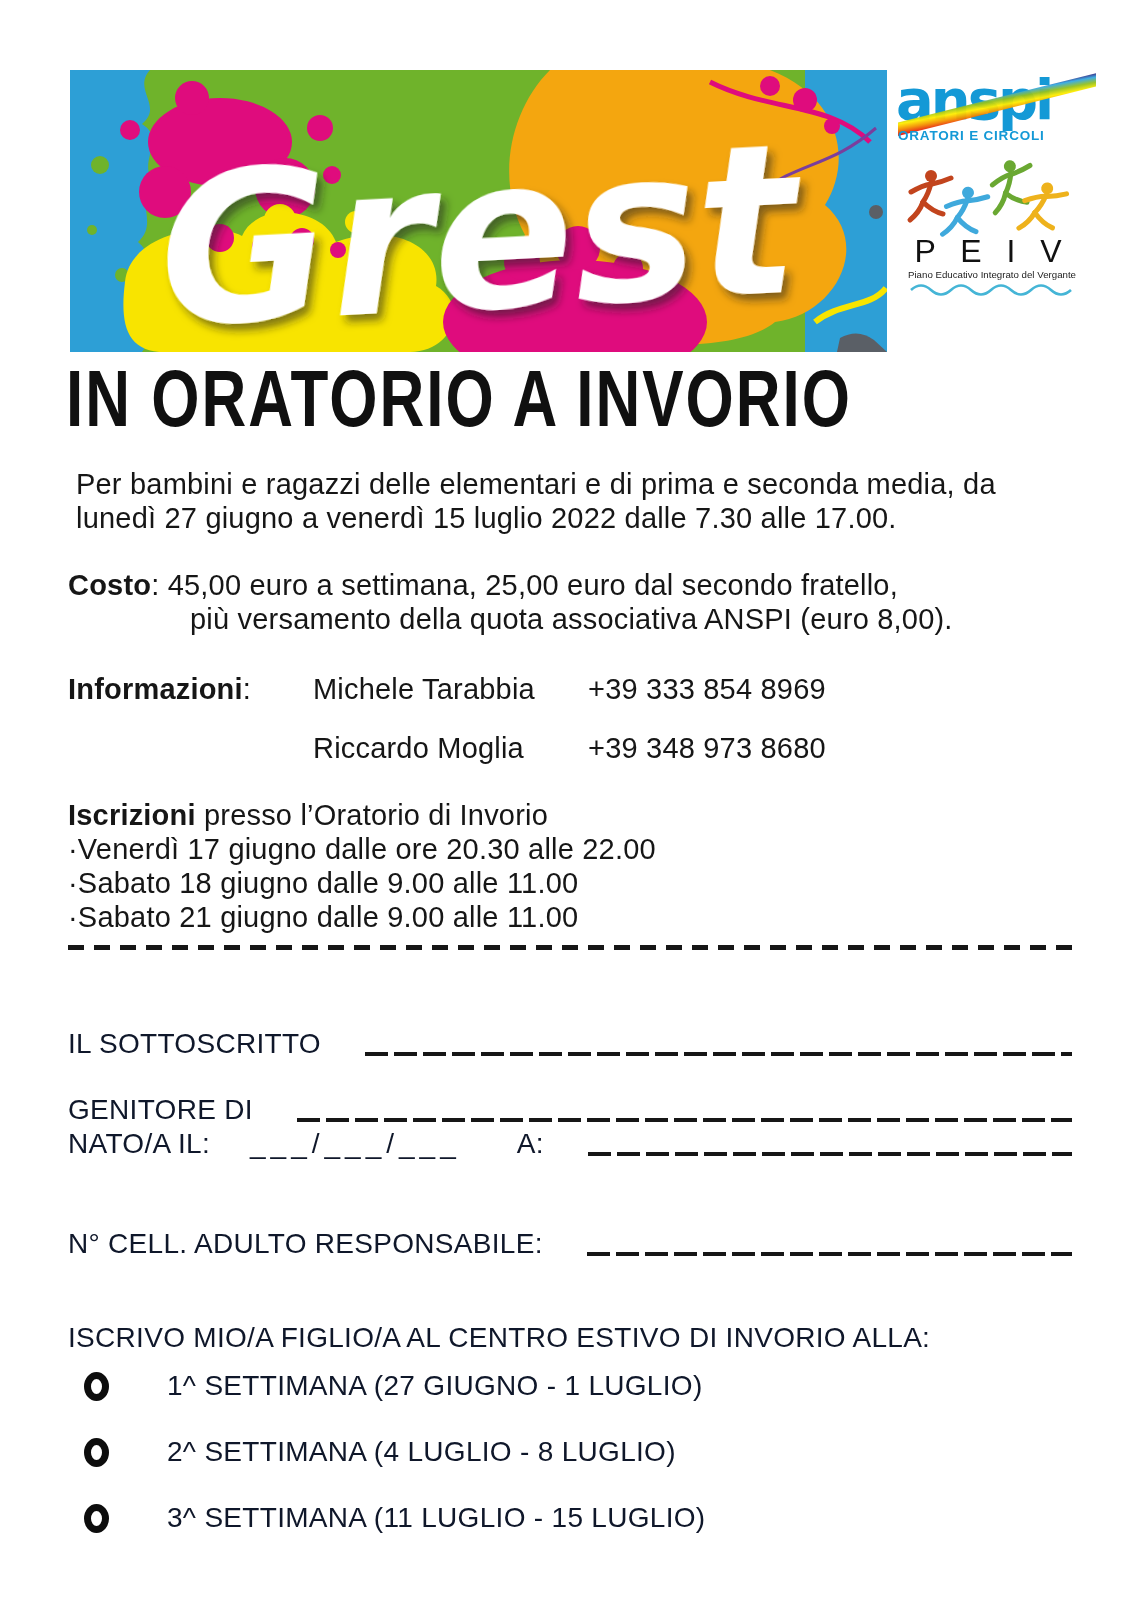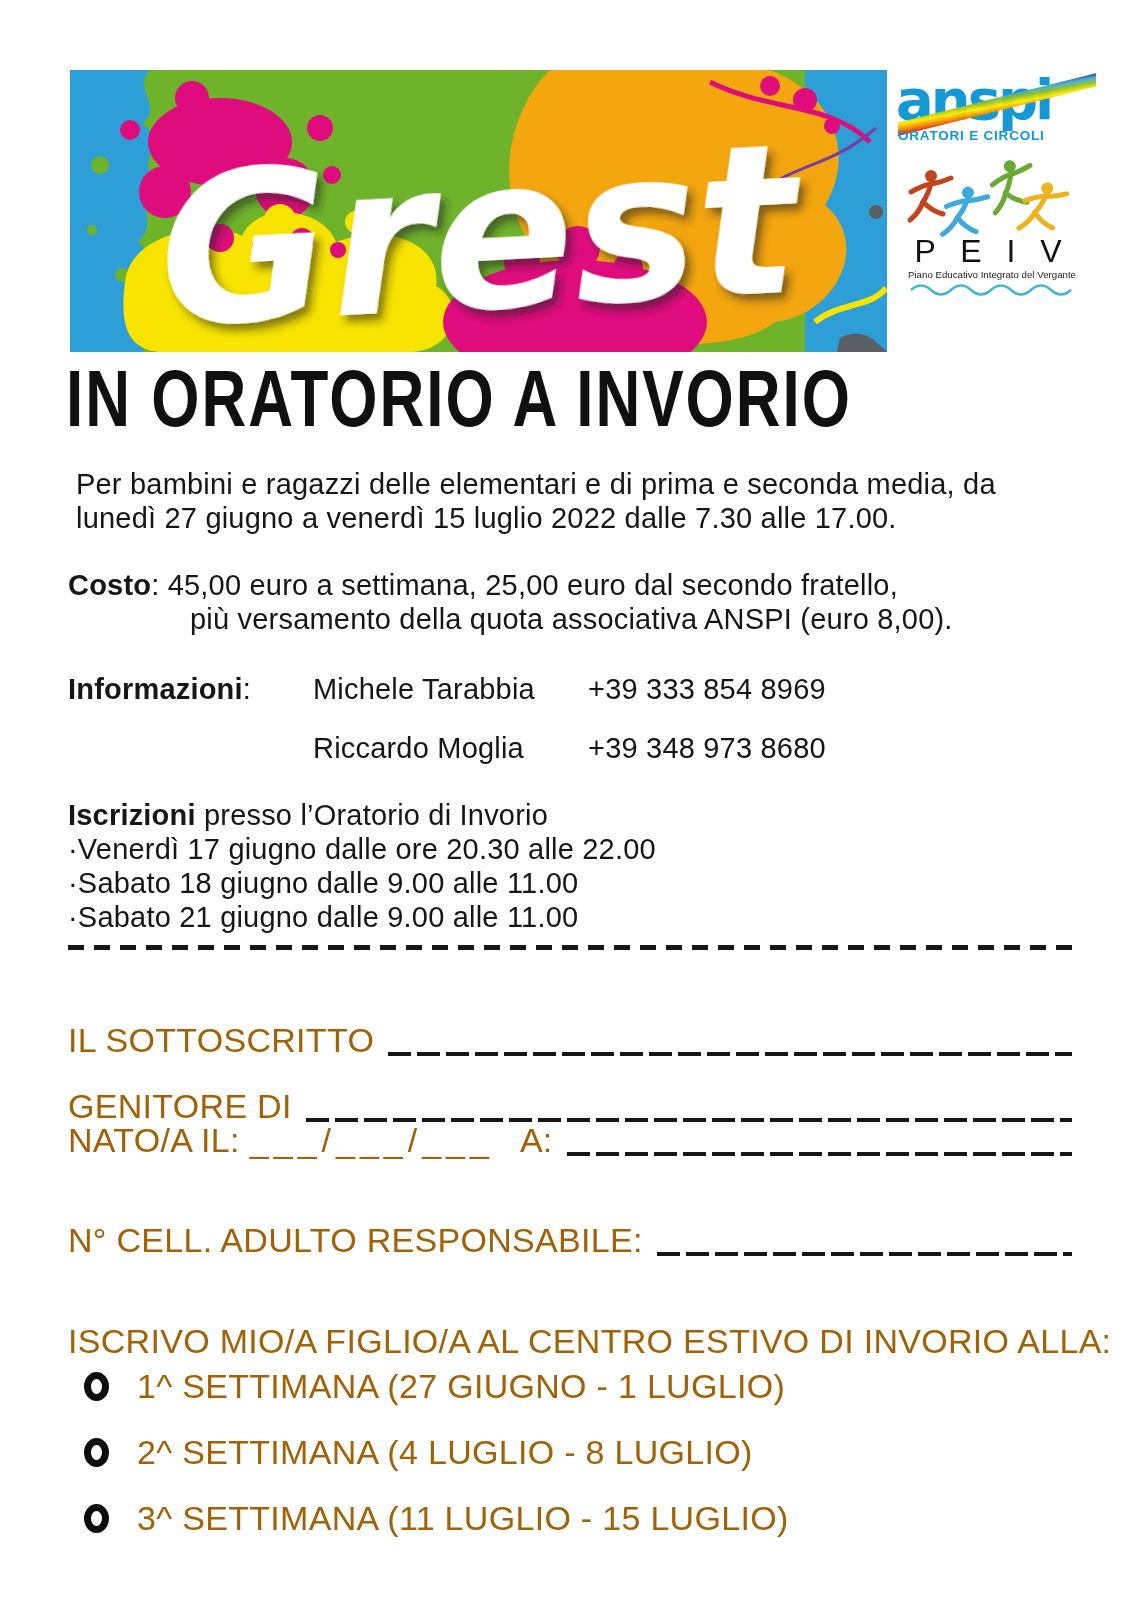--- a/index.html
+++ b/index.html
@@ -23,21 +23,21 @@
   .b { font-weight:bold; }
   .indent2 { padding-left:122px; }
 
   .info-grid { display:grid; grid-template-columns:220px 250px auto; }
 
   
   .sep { left:68px; top:945px; width:1004px; height:5px;
          background:repeating-linear-gradient(90deg,#161616 0 16px,transparent 16px 26px); }
 
   
-  .caps { font-size:34px; letter-spacing:0.3px; color:#a16207; }
+  .caps { font-size:28px; letter-spacing:0.3px; color:#0f172a;gap:30px; }
   .frow { display:flex; align-items:flex-end; height:38px; left:68px; width:1004px; }
   .frow > span { white-space:pre; }
   .fill { flex:1; height:4px; margin:0 0 4px 14px;
           background:repeating-linear-gradient(90deg,#161616 0 23px,transparent 23px 29px); }
   .slots { letter-spacing:5px; margin-left:10px; }
   .alabel { margin-left:26px; }
 
   
   .week { display:flex; align-items:center; left:84px; height:36px; }
   .radio { width:11px; height:15px; border:7px solid #0d0d0d; border-radius:50%;

